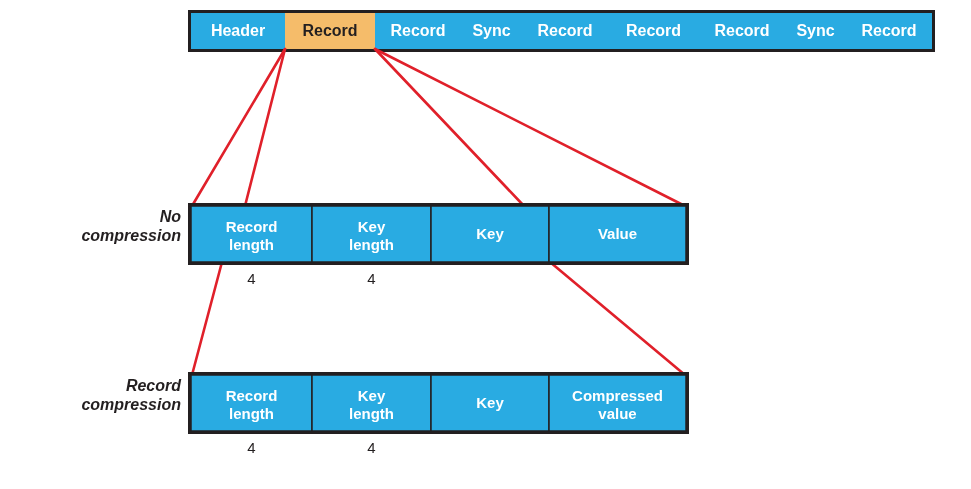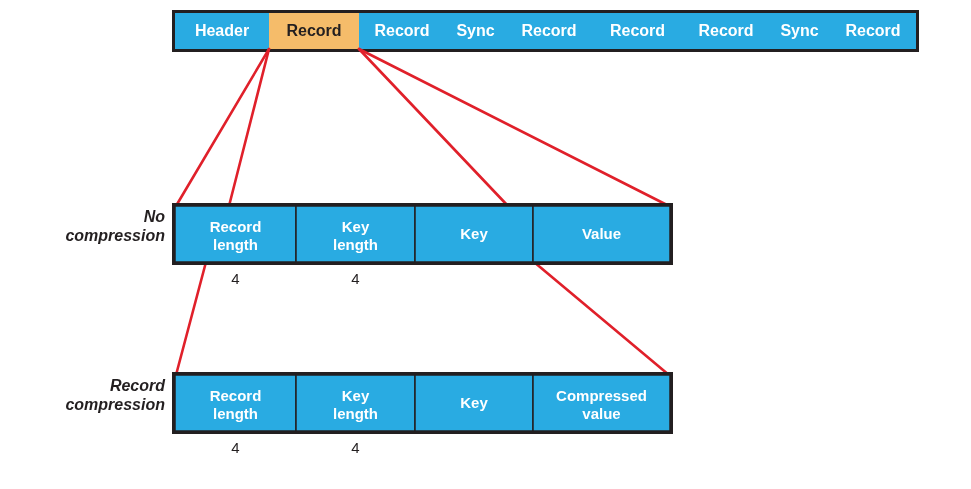--- a/index.html
+++ b/index.html
@@ -9,21 +9,21 @@
   }
   body {
     width: 971px;
     height: 489px;
     font-family: "Liberation Sans", sans-serif;
     overflow: hidden;
     position: relative;
   }
   #diagram-root {
     position: absolute;
-    left: 0;
+    left: 16px;
     top: 0;
     width: 805px;
     height: 489px;
   }
   svg {
     display: block;
   }
   .cell-label {
     font-family: "Liberation Sans", sans-serif;
     font-weight: bold;

